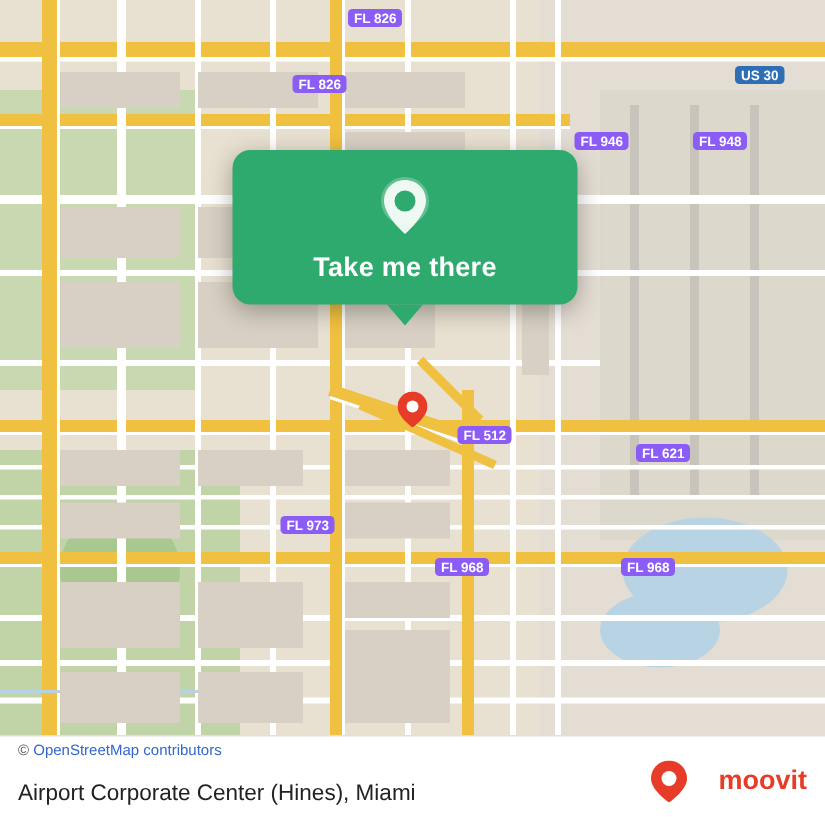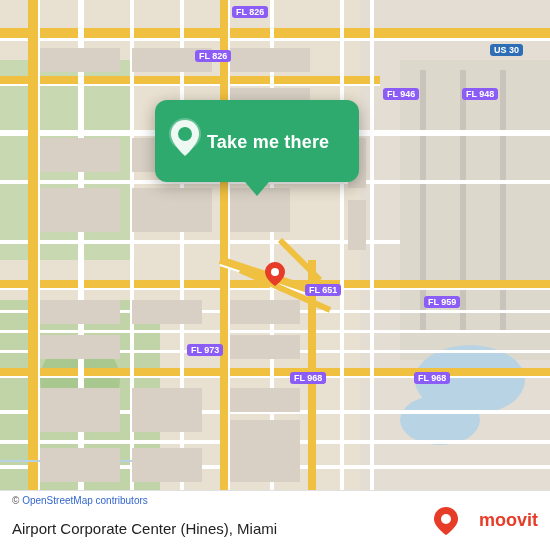--- a/index.html
+++ b/index.html
@@ -19,25 +19,26 @@
       height: 100%;
       position: absolute;
       top: 0; left: 0;
     }
 
     
     #popup-card {
       position: absolute;
       top: 100px;
       left: 155px;
-      width: 204px;
+      width: 230px;
       background: #2eaa6e;
       border-radius: 12px;
       padding: 16px 8px 14px;
       display: flex;
+      flex-direction: column;
       align-items: center;
       box-shadow: 0 4px 16px rgba(0,0,0,0.3);
       z-index: 10;
     }
 
     #popup-card .pin-icon {
       width: 44px;
       height: 44px;
       margin-bottom: 8px;
     }
@@ -240,22 +241,22 @@
       <rect x="230" y="388" width="70" height="24" fill="#d8d0c4"></rect>
       <rect x="230" y="420" width="70" height="34" fill="#d8d0c4"></rect>
       <rect x="230" y="448" width="70" height="34" fill="#d8d0c4"></rect>
     </svg>
 
     <div class="road-badge fl" style="left:232px; top:6px;">FL 826</div>
     <div class="road-badge fl" style="left:195px; top:50px;">FL 826</div>
     <div class="road-badge us" style="left:490px; top:44px;">US 30</div>
     <div class="road-badge fl" style="left:383px; top:88px;">FL 946</div>
     <div class="road-badge fl" style="left:462px; top:88px;">FL 948</div>
-    <div class="road-badge fl" style="left:305px; top:284px;">FL 651</div>
-    <div class="road-badge fl" style="left:424px; top:296px;">FL 959</div>
+    <div class="road-badge fl" style="left:305px; top:284px;">FL 512</div>
+    <div class="road-badge fl" style="left:424px; top:296px;">FL 621</div>
     <div class="road-badge fl" style="left:187px; top:344px;">FL 973</div>
     <div class="road-badge fl" style="left:290px; top:372px;">FL 968</div>
     <div class="road-badge fl" style="left:414px; top:372px;">FL 968</div>
   </div>
 
   <div id="popup-card">
 
     <svg class="pin-icon" viewBox="0 0 44 44" xmlns="http://www.w3.org/2000/svg">
       <circle cx="22" cy="18" r="16" fill="rgba(255,255,255,0.25)"></circle>
       <path d="M22 4 C14 4 8 10 8 18 C8 28 22 40 22 40 C22 40 36 28 36 18 C36 10 30 4 22 4Z" fill="white" opacity="0.9"></path>

